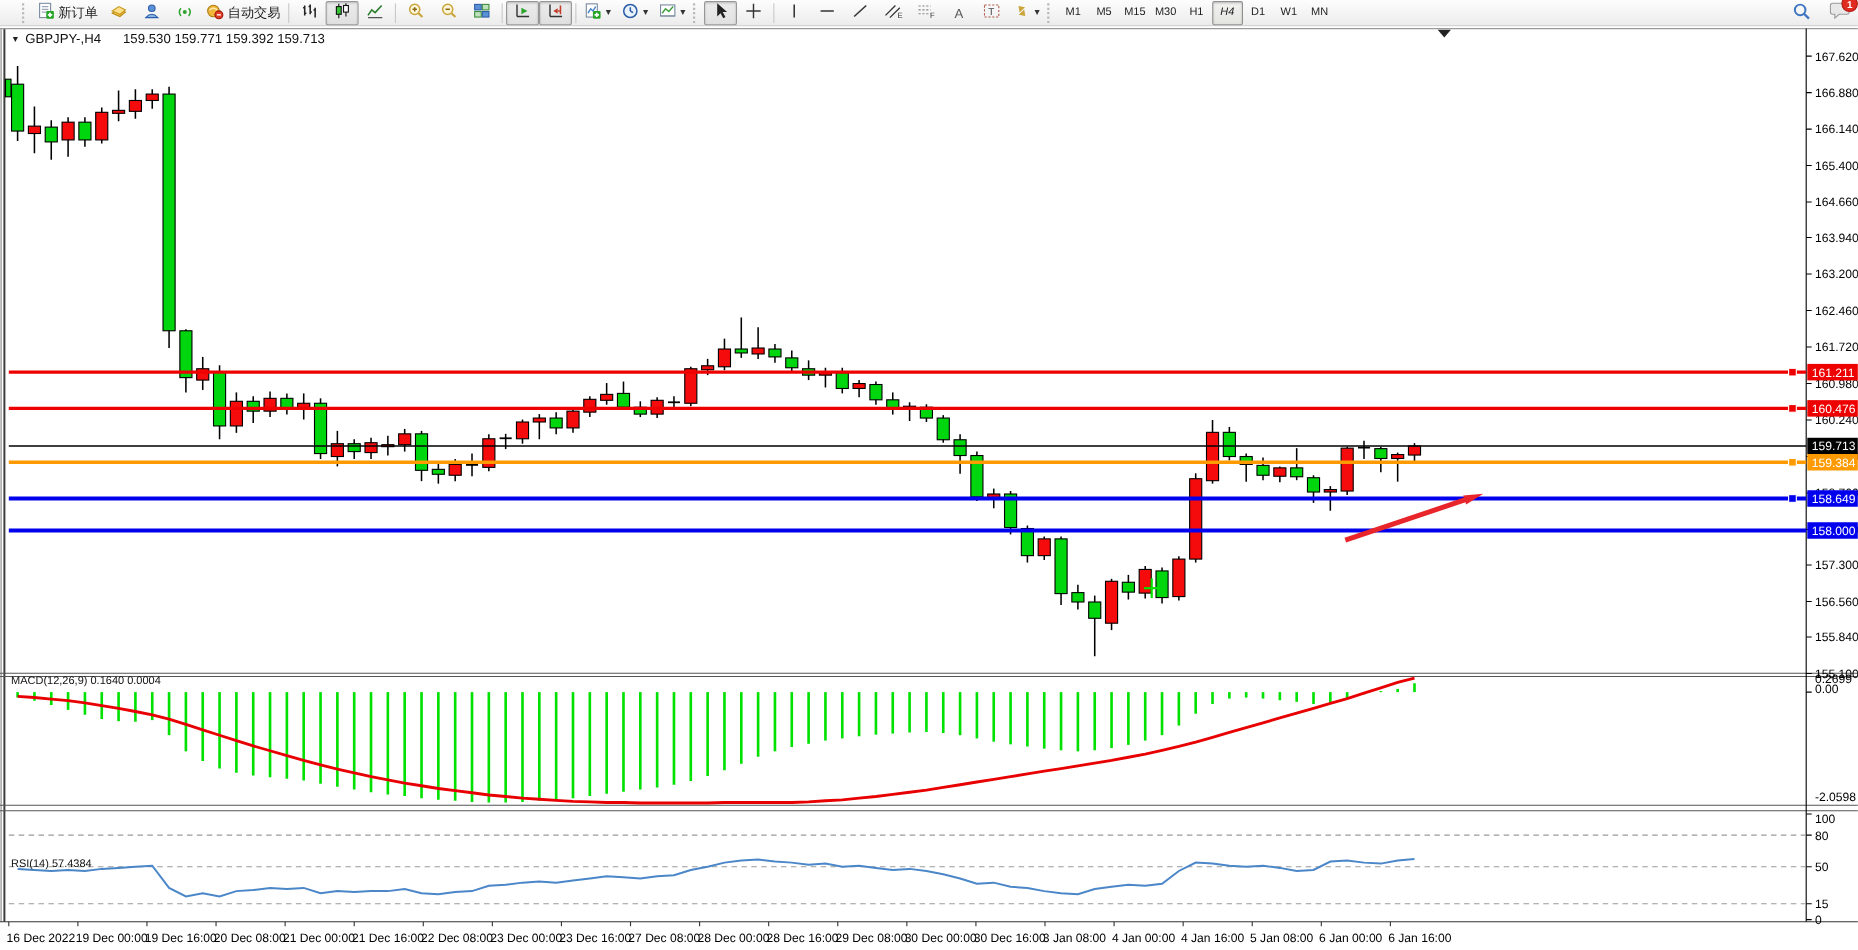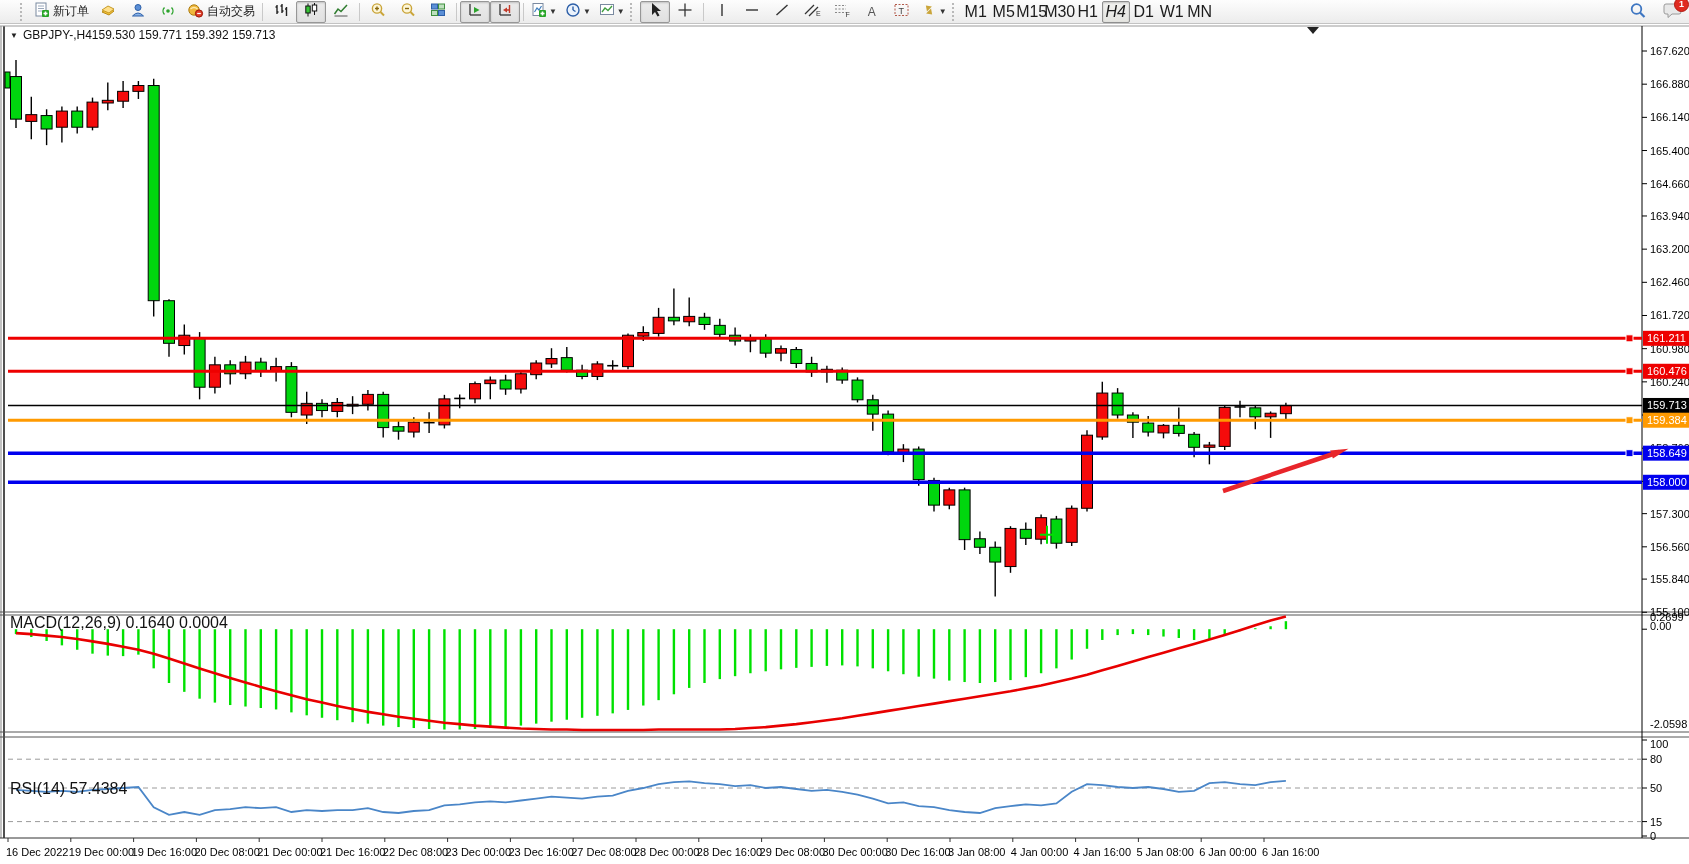--- a/index.html
+++ b/index.html
@@ -11,35 +11,35 @@
   .grip{width:5px;height:18px;border-left:2px dotted #b9b9b9;margin:0 3px 0 1px;}
   .sep{width:1px;height:18px;background:#c9c9c9;margin:0 3px;}
   .tbtn{height:20px;min-width:22px;display:flex;align-items:center;justify-content:center;
     border:1px solid transparent;border-radius:2px;background:transparent;
     font-family:"Liberation Sans",sans-serif;font-size:12px;color:#1c1c1c;padding:0 3px;cursor:default;}
   .tbtn.pressed{background:linear-gradient(#ececec,#e0e0e0);border-color:#979797;
     box-shadow:inset 0 1px 2px rgba(0,0,0,.18);}
   .tbtn .lbl{margin-left:3px;}
   .caret{font-size:8px;color:#333;margin-left:2px;line-height:8px;}
   .tfbtn{height:20px;width:26px;display:flex;align-items:center;justify-content:center;
-    border:1px solid transparent;border-radius:2px;font-size:16px;color:#1c1c1c;}
+    border:1px solid transparent;border-radius:2px;font-size:10px;color:#1c1c1c;}
   .tfbtn.active{background:linear-gradient(#f2f2f0,#e4e4e0);border-color:#8f8f8f;
     box-shadow:inset 0 1px 2px rgba(0,0,0,.2);font-style:italic;}
   .right-group{margin-left:auto;display:flex;align-items:center;margin-right:6px;}
   .badge{position:absolute;top:-4px;right:-6px;width:13px;height:13px;border-radius:50%;
     background:#e02b20;color:#fff;font-size:9px;font-weight:bold;display:flex;
     align-items:center;justify-content:center;border:1px solid #b01810;}
   .bubble-wrap{position:relative;margin-left:10px;}
   
   .chart-area{position:absolute;top:24px;left:0;width:1689px;height:840px;background:#fff;}
   #chart-svg{position:absolute;top:0;left:0;}
   .sym-title{position:absolute;left:10px;top:4px;font-size:12px;color:#111;display:flex;align-items:center;z-index:5;}
   .sym-title .tri{font-size:8px;margin-right:5px;color:#222;}
-  .sym-title .ohlc{margin-left:0;}
-  .ind-label{position:absolute;left:10px;font-size:16px;color:#111;z-index:5;}
+  .sym-title .ohlc{margin-left:20px;}
+  .ind-label{position:absolute;left:10px;font-size:10px;color:#111;z-index:5;}
   .macd-label{top:590px;}
   .rsi-label{top:756px;}
 </style>
 </head>
 <body>
 
 <div class="toolbar">
   <div class="grip"></div>
 
   <div class="tbtn">

